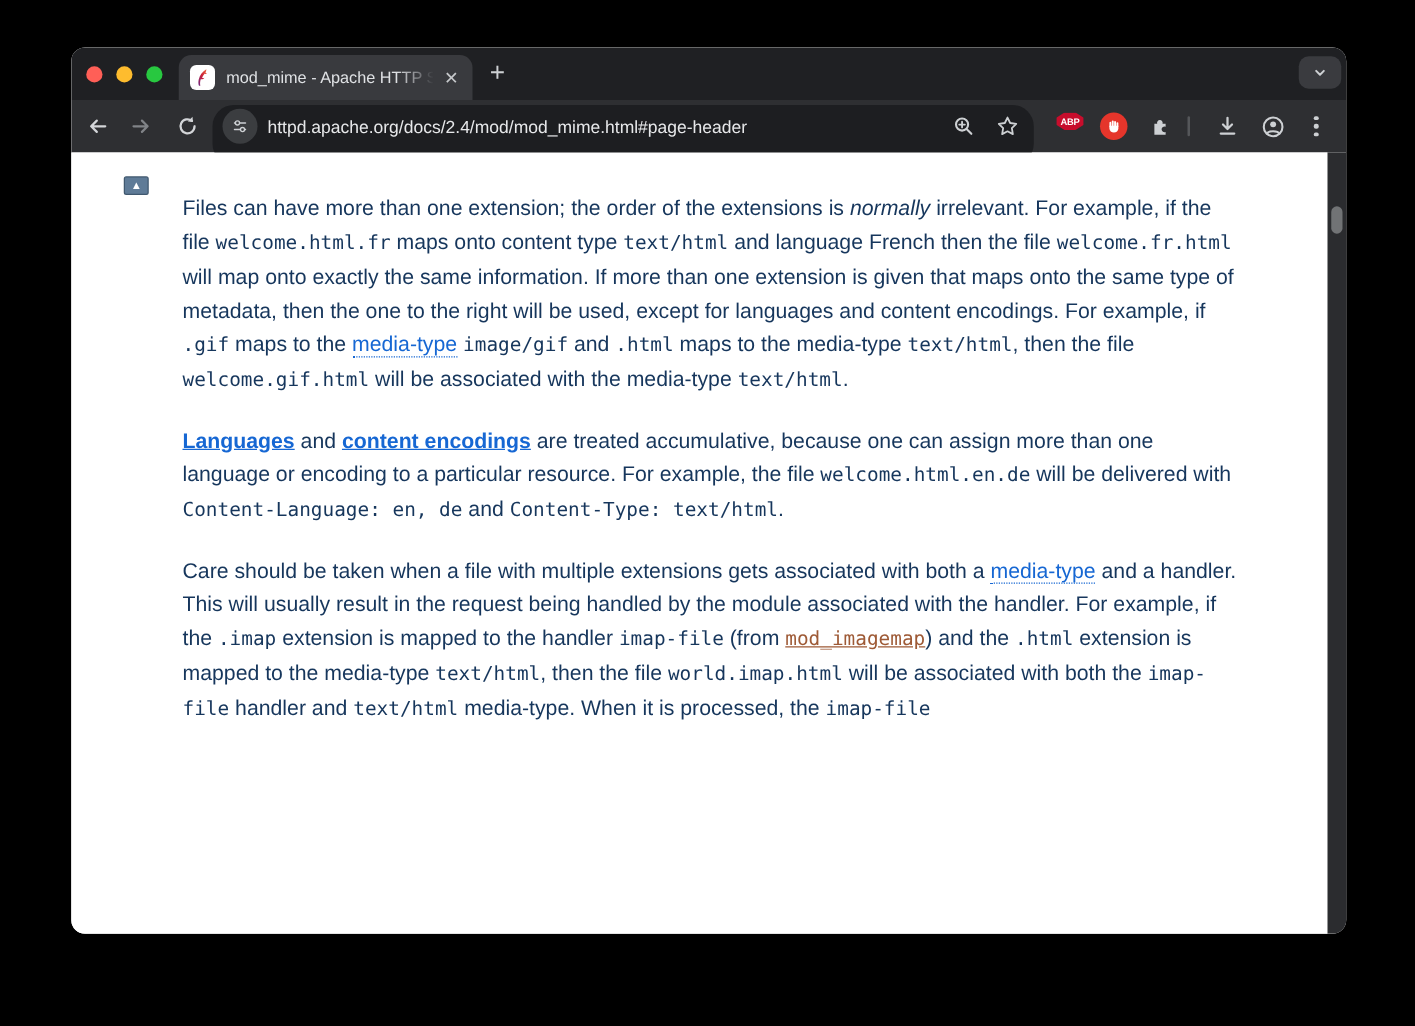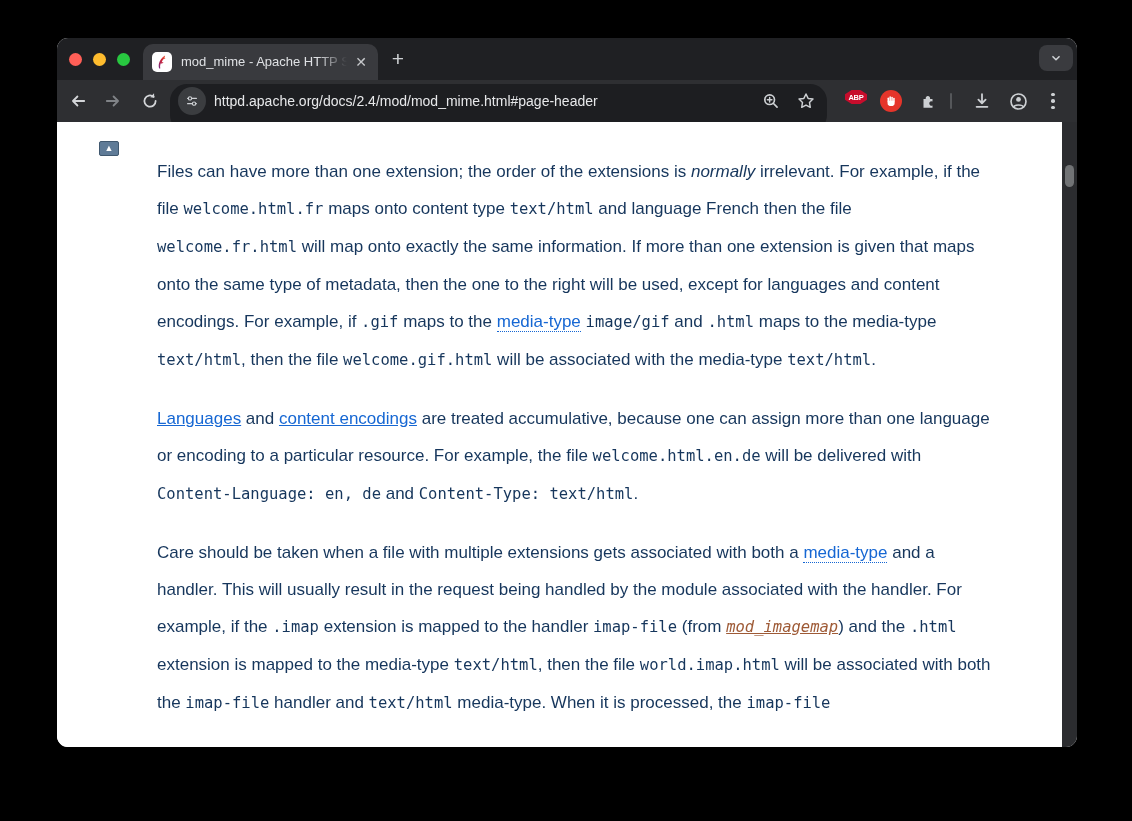--- a/index.html
+++ b/index.html
@@ -34,27 +34,27 @@
   .kebab i{width:3.5px;height:3.5px;border-radius:50%;background:#cdd0d3;}
   
   .content{position:absolute;left:0;top:84px;width:1005px;height:625px;background:#fff;overflow:hidden;}
   .scrolltrack{position:absolute;right:0;top:84px;width:15px;height:625px;background:#2b2c2f;}
   .scrollthumb{position:absolute;left:3px;top:43px;width:9px;height:22px;border-radius:4.5px;background:#717375;}
   .toplink{position:absolute;left:42px;top:19px;width:20px;height:15px;background:#5f7b97;border:1px solid #40586f;border-radius:2px;
     color:#fff;font-size:9px;line-height:13px;text-align:center;cursor:pointer;}
   .doc{position:absolute;left:89px;top:12px;width:849px;}
   h2.sect{margin:0;height:37px;background:var(--header-bg,#405871);color:#fff;font-size:21px;font-weight:bold;
     display:flex;align-items:center;padding-left:18px;font-family:"Liberation Sans",sans-serif;}
-  .doc p{margin:0 0 21px 11px;font-size:17px;line-height:37px;color:var(--body-text,#16365c);}
+  .doc p{margin:0 0 21px 0;font-size:17px;line-height:27px;color:var(--body-text,#16365c);}
   .doc p:first-of-type{margin-top:19px;}
   .seg-em{font-style:italic;}
   .seg-code{font-family:"DejaVu Sans Mono",monospace;font-size:15.5px;}
-  .seg-link{color:var(--link-blue,#1667d3);text-decoration:underline;cursor:pointer;}
+  .seg-link{color:var(--link-blue,#1667d3);text-decoration:underline;cursor:pointer;font-weight:bold;}
   .seg-glossary{color:var(--link-blue,#1667d3);text-decoration:none;border-bottom:1px dotted var(--link-blue,#1667d3);cursor:pointer;}
-  .seg-modlink{font-family:"DejaVu Sans Mono",monospace;font-size:15.5px;color:var(--module-link,#9e5a36);text-decoration:underline;cursor:pointer;font-style:italic;}
+  .seg-modlink{font-family:"DejaVu Sans Mono",monospace;font-size:15.5px;color:var(--module-link,#9e5a36);text-decoration:underline;cursor:pointer;}
   svg{display:block;}
 </style>
 </head>
 <body>
 
 <div class="window">
 
   <div class="tabstrip">
     <div class="tl close"></div>
     <div class="tl min"></div>

